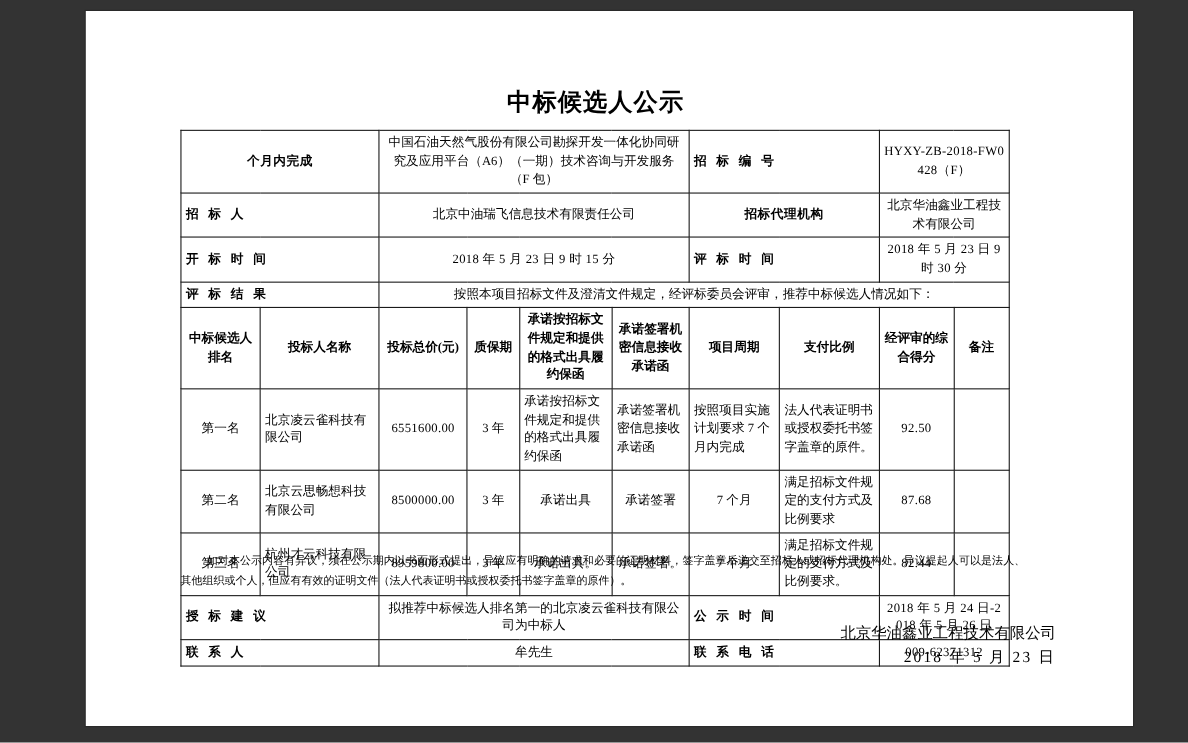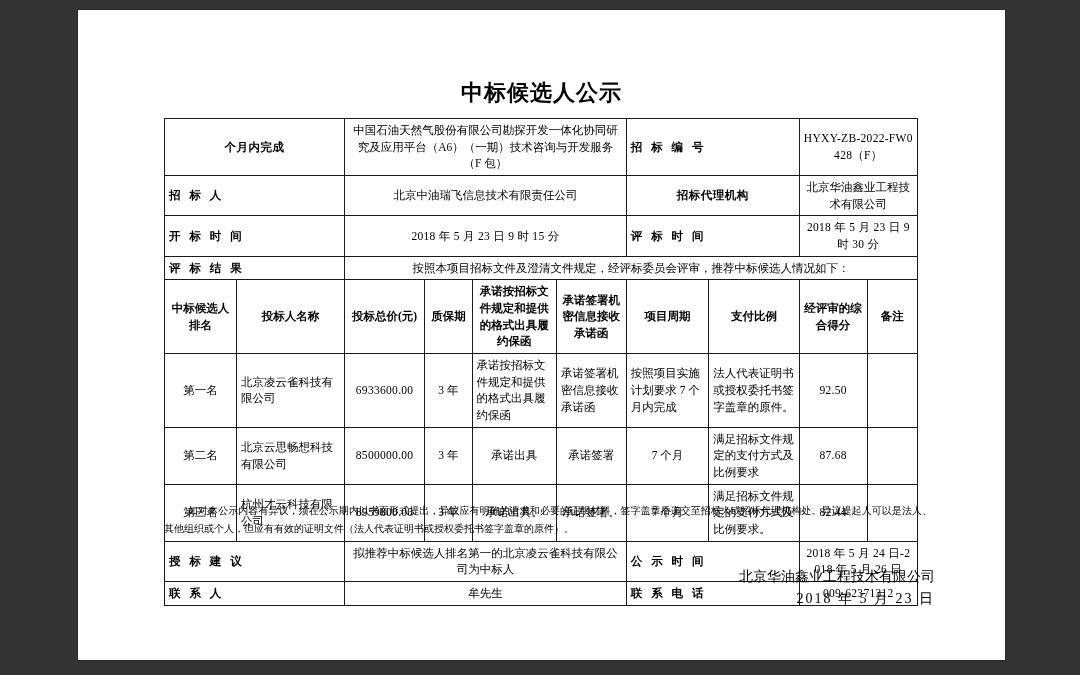--- a/index.html
+++ b/index.html
@@ -22,20 +22,21 @@
 
   #page {
     position: absolute;
     left: 78px;
     top: 10px;
     width: 927px;
     height: 650px;
     background: #ffffff;
     box-shadow: 0 0 0 1px #2a2a2a;
     overflow: hidden;
+    padding-left: 25px;
   }
 
   #doc-title {
     position: absolute;
     left: 0;
     top: 68px;
     width: 927px;
     text-align: center;
     font-size: 22px;
     font-weight: bold;
@@ -134,21 +135,21 @@
         <col style="width:88px">
         <col style="width:66px">
         <col style="width:49px">
       </colgroup>
       <tbody>
 
         <tr class="row-h1">
           <td class="lbl-tight" colspan="2">个月内完成</td>
           <td class="ctr" colspan="4">中国石油天然气股份有限公司勘探开发一体化协同研究及应用平台（A6）（一期）技术咨询与开发服务（F 包）</td>
           <td class="lbl" colspan="2">招 标 编 号</td>
-          <td class="ctr latin" colspan="2">HYXY-ZB-2022-FW0428（F）</td>
+          <td class="ctr latin" colspan="2">HYXY-ZB-2018-FW0428（F）</td>
         </tr>
 
         <tr class="row-h2">
           <td class="lbl" colspan="2">招 标 人</td>
           <td class="ctr" colspan="4">北京中油瑞飞信息技术有限责任公司</td>
           <td class="lbl-tight" colspan="2">招标代理机构</td>
           <td class="ctr" colspan="2">北京华油鑫业工程技术有限公司</td>
         </tr>
 
         <tr class="row-h3">
@@ -172,21 +173,21 @@
           <td class="hdr">承诺签署机密信息接收承诺函</td>
           <td class="hdr">项目周期</td>
           <td class="hdr">支付比例</td>
           <td class="hdr">经评审的综合得分</td>
           <td class="hdr">备注</td>
         </tr>
 
         <tr class="row-data">
           <td class="ctr">第一名</td>
           <td class="cellwrap">北京凌云雀科技有限公司</td>
-          <td class="ctr latin">6933600.00</td>
+          <td class="ctr latin">6551600.00</td>
           <td class="ctr">3 年</td>
           <td class="cellwrap">承诺按招标文件规定和提供的格式出具履约保函</td>
           <td class="cellwrap">承诺签署机密信息接收承诺函</td>
           <td class="cellwrap">按照项目实施计划要求 7 个月内完成</td>
           <td class="cellwrap">法人代表证明书或授权委托书签字盖章的原件。</td>
           <td class="ctr latin">92.50</td>
           <td class="ctr"></td>
         </tr>
 
         <tr class="row-data">

